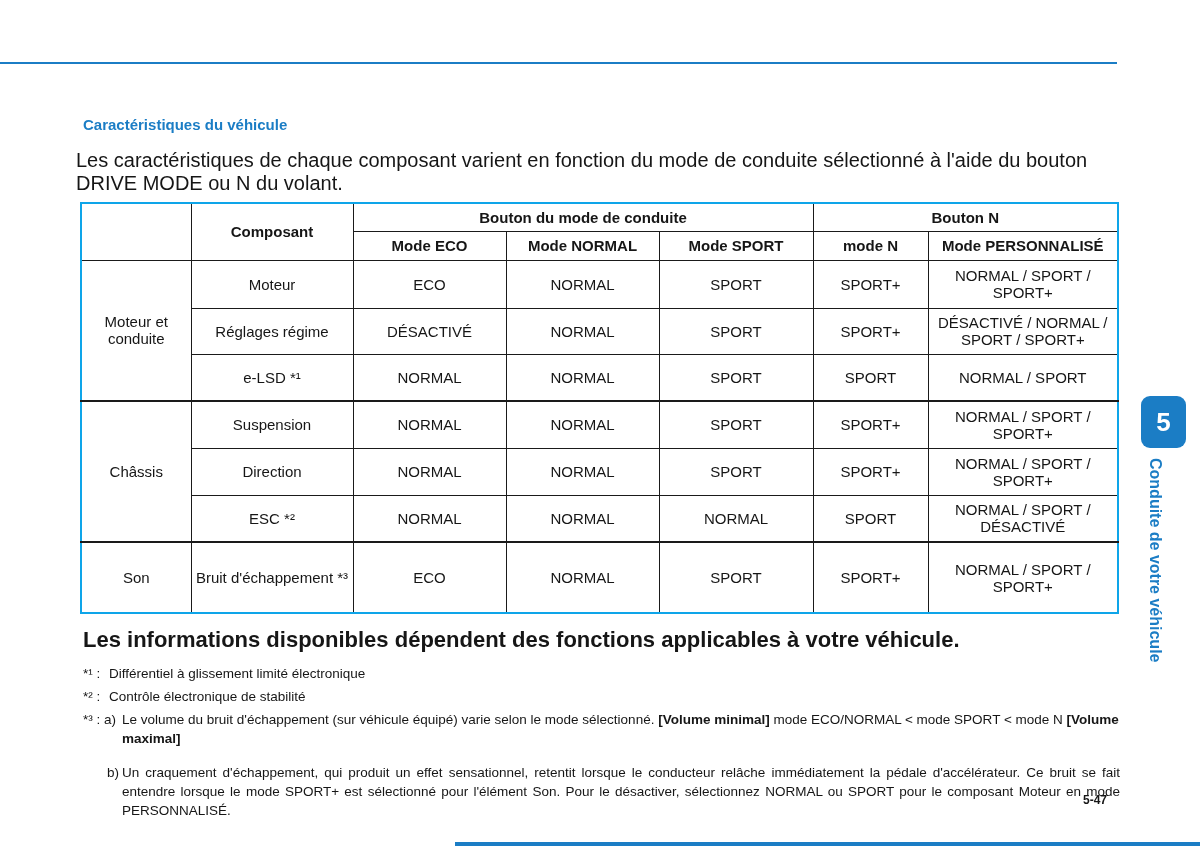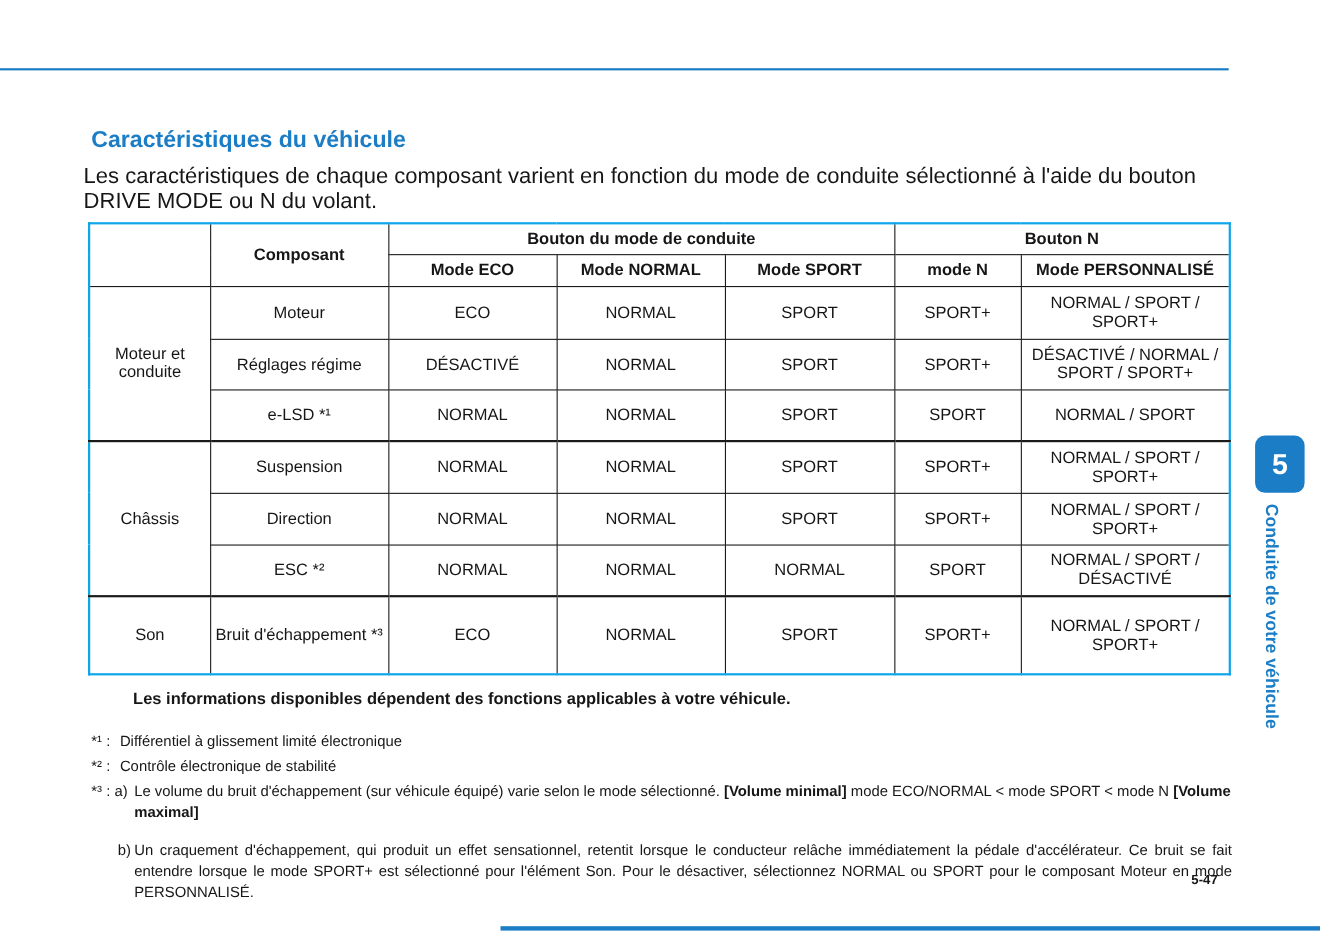--- a/index.html
+++ b/index.html
@@ -6,38 +6,38 @@
   html,body { width:1200px; height:846px; }
   body {
     position:relative;
     background:#ffffff;
     font-family:"Liberation Sans", sans-serif;
     color:#161616;
     overflow:hidden;
   }
   .top-rule { position:absolute; left:0; top:62px; width:1117px; height:2px; background:#1b7dc5; }
   .bottom-rule { position:absolute; left:455px; top:842px; width:745px; height:4px; background:#1b7dc5; }
-  .page-title { position:absolute; left:83px; top:116px; font-size:21px; font-weight:bold; color:#1b7dc5; }
+  .page-title { position:absolute; left:83px; top:116px; font-size:15px; font-weight:bold; color:#1b7dc5; }
   .intro { position:absolute; left:76px; top:149px; width:1037px; font-size:20px; line-height:23px; }
 
   table.spec {
     position:absolute; left:80px; top:202px; width:1037px;
     border-collapse:collapse; table-layout:fixed;
     border:2px solid #0ea5e9;
   }
   table.spec td {
     border:1px solid #1a1a1a;
     text-align:center; vertical-align:middle;
     font-size:15px; padding:2px 4px;
     word-wrap:break-word;
   }
   tr.h td { font-weight:bold; }
   tr.gsep td { border-top:2px solid #1a1a1a; }
 
-  .bold-note { position:absolute; left:83px; top:627px; font-size:15px; font-weight:bold;margin-left:38px; }
+  .bold-note { position:absolute; left:83px; top:627px; font-size:22px; font-weight:bold; }
 
   .footnotes { position:absolute; left:83px; top:664px; width:1037px; font-size:13.5px; line-height:19px; }
   .fn { position:relative; margin-bottom:4px; }
   .fn .mk  { position:absolute; left:0; top:0; }
   .fn .mk2 { position:absolute; left:24px; top:0; }
   .fn.p1 { padding-left:26px; }
   .fn.p2 { padding-left:39px; }
   .fn.just { text-align:justify; }
   .fn b { font-weight:bold; }
 

